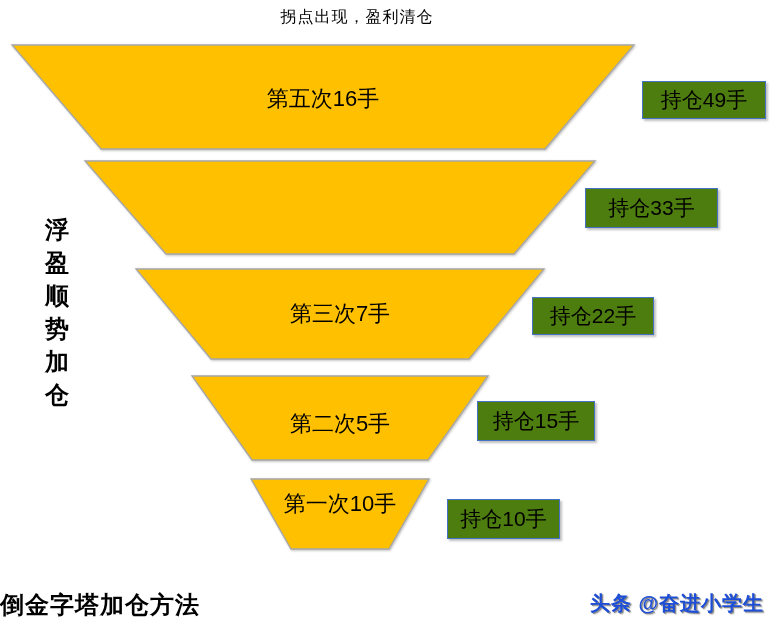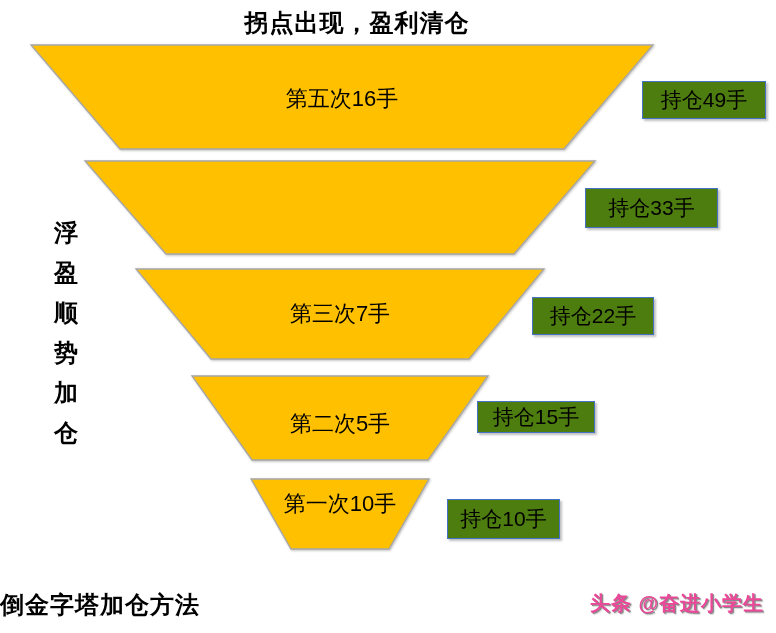--- a/index.html
+++ b/index.html
@@ -8,35 +8,35 @@
     --badge-border:#4472C4;
     --text:#000000;
     --watermark-gray:#8a8a8a;
   }
   html,body{margin:0;padding:0;background:#ffffff;}
   body{font-family:"Liberation Sans","DejaVu Sans",sans-serif;color:var(--text);}
   .stage{position:relative;width:776px;height:633px;background:#ffffff;overflow:hidden;}
 
   .top-title{
     position:absolute;left:0;top:7px;width:714px;
-    text-align:center;font-size:24px;font-weight:700;letter-spacing:1px;
+    text-align:center;font-size:16px;font-weight:400;letter-spacing:1px;
   }
   .bottom-title{
     position:absolute;left:0;top:589px;width:676px;
     text-align:left;font-size:24px;font-weight:700;letter-spacing:1px;
   }
   .side-label{
-    position:absolute;left:51px;top:213px;width:30px;
-    font-size:24px;font-weight:700;line-height:40px;
+    position:absolute;left:42px;top:213px;width:30px;
+    font-size:24px;font-weight:700;line-height:33px;
     word-break:break-all;text-align:center;
   }
   .watermark{
     position:absolute;right:12px;top:590px;
     font-size:20px;font-weight:700;letter-spacing:1px;
-    color:#ec4899;
+    color:#1d4ed8;
     text-shadow:1.2px 1.2px 0 var(--watermark-gray), 2px 2px 1px rgba(140,140,140,.35);
   }
 
   .row{position:absolute;}
   .trap-svg{position:absolute;left:-2px;top:-2px;overflow:visible;
     filter:drop-shadow(1.5px 1.5px 1px rgba(130,130,130,.5));}
   .trap{fill:var(--segment-fill);stroke:var(--segment-stroke);stroke-width:1.3;}
   .row-label{
     position:absolute;left:0;right:0;top:50%;transform:translateY(-50%);
     text-align:center;font-size:22px;font-weight:400;white-space:nowrap;
@@ -52,21 +52,21 @@
 </style>
 </head>
 <body>
 
 <div class="stage">
 
   <div class="top-title">拐点出现，盈利清仓</div>
 
   <div class="side-label">浮盈顺势加仓</div>
 
-  <div class="row" style="left:31px;top:45px;width:622px;height:108px">
+  <div class="row" style="left:12px;top:45px;width:622px;height:108px">
     <svg class="trap-svg" width="626" height="108" viewBox="0 0 626 108">
       <polygon class="trap" points="2,2 624,2 535,106 91,106"></polygon>
     </svg>
     <div class="row-label">第五次16手</div>
   </div>
   <div class="badge" style="left:642px;top:81px;width:124px;height:38px">
     <span>持仓49手</span>
   </div>
 
   <div class="row" style="left:85px;top:161px;width:510px;height:93px">
@@ -87,21 +87,21 @@
   <div class="badge" style="left:532px;top:297px;width:122px;height:38px">
     <span>持仓22手</span>
   </div>
 
   <div class="row" style="left:192px;top:376px;width:296px;height:96px">
     <svg class="trap-svg" width="300" height="88" viewBox="0 0 300 88">
       <polygon class="trap" points="2,2 298,2 238,86 62,86"></polygon>
     </svg>
     <div class="row-label">第二次5手</div>
   </div>
-  <div class="badge" style="left:477px;top:401px;width:118px;height:32px">
+  <div class="badge" style="left:477px;top:401px;width:118px;height:40px">
     <span>持仓15手</span>
   </div>
 
   <div class="row" style="left:251px;top:479px;width:178px;height:50px">
     <svg class="trap-svg" width="182" height="74" viewBox="0 0 182 74">
       <polygon class="trap" points="2,2 180,2 140,72 42,72"></polygon>
     </svg>
     <div class="row-label">第一次10手</div>
   </div>
   <div class="badge" style="left:447px;top:499px;width:113px;height:40px">

